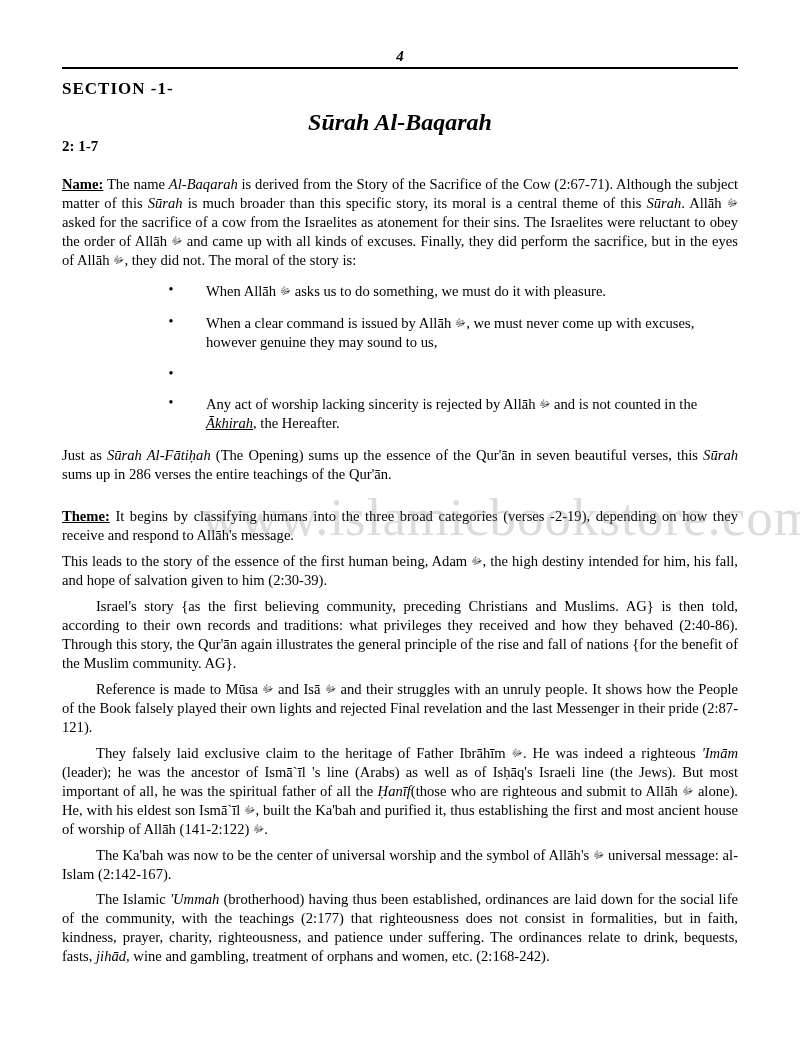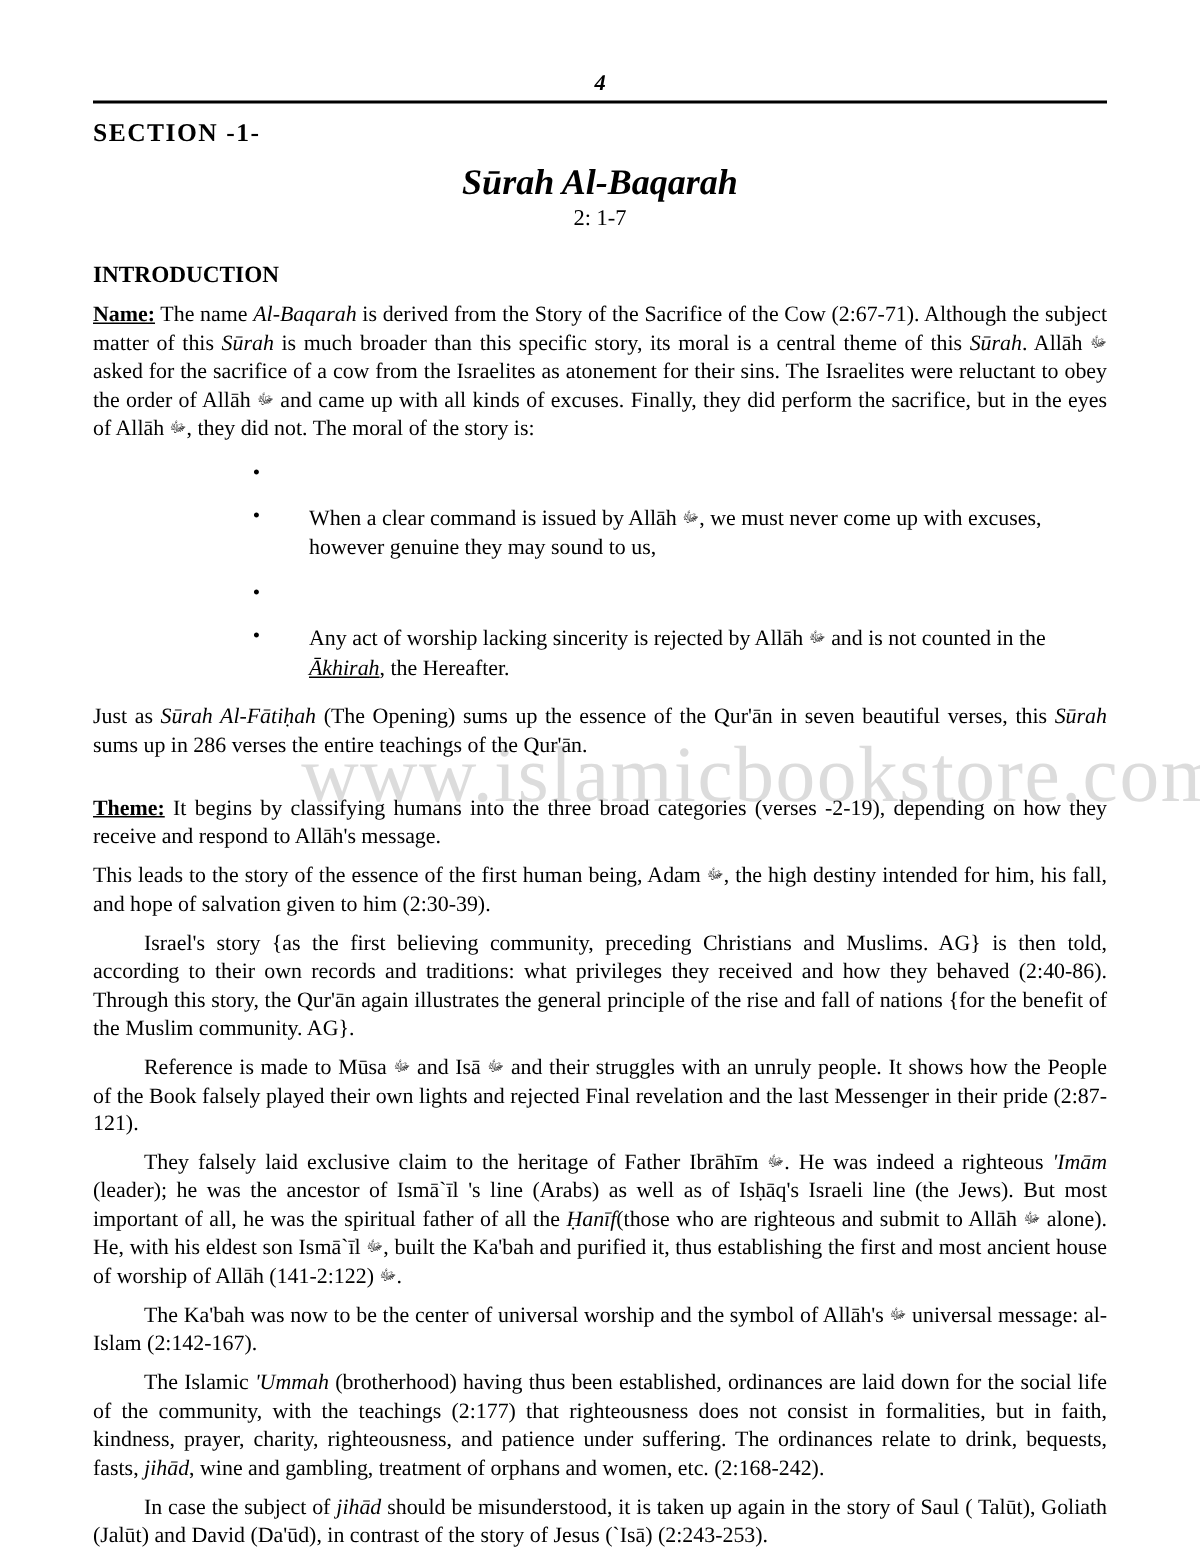--- a/index.html
+++ b/index.html
@@ -57,22 +57,21 @@
     margin: 4px 0 10px 0;
   }
   .surah-title {
     text-align: center;
     font-weight: bold;
     font-size: 24px;
     margin: 8px 0 2px 0;
     font-style: italic;
   }
   .surah-verses {
-    text-align: center;
-    font-weight: normal;
+    font-weight: bold;
     font-size: 15px;
     margin: 0 0 20px 0;
   }
   .heading {
     font-weight: bold;
     font-size: 15.5px;
     margin: 0 0 8px 0;
   }
   p {
     font-size: 14.6px;
@@ -130,28 +129,28 @@
   <div class="content">
 
     <div class="page-number">4</div>
     <hr class="rule">
 
     <div class="section-label">SECTION  -1-</div>
 
     <div class="surah-title">Sūrah Al-Baqarah</div>
     <div class="surah-verses">2: 1-7</div>
 
-    <div class="heading">INTRODUCTION</div>
 
     <p><span class="lead-label">Name:</span><span> The name </span><i>Al-Baqarah</i><span> is derived from the Story of the Sacrifice of the Cow (2:67-71).  Although the subject matter of this </span><i>Sūrah</i><span> is much broader than this specific story, its moral is a central theme of this </span><i>Sūrah</i><span>. Allāh </span><span class="glyph">ﷻ</span><span> asked for the sacrifice of a cow from the Israelites as atonement for their sins.  The Israelites were reluctant to obey the order of Allāh </span><span class="glyph">ﷻ</span><span> and came up with all kinds of excuses.  Finally, they did perform the sacrifice, but in the eyes of Allāh </span><span class="glyph">ﷻ</span><span>, they did not.  The moral of the story is:</span></p>
 
     <div class="bullets">
 
       <div class="bullet-row">
         <div class="bullet-dot">•</div>
+        <div class="bullet-text"><span>When Allāh </span><span class="glyph">ﷻ</span><span> asks us to do something, we must do it with pleasure.</span></div>
       </div>
 
       <div class="bullet-row">
         <div class="bullet-dot">•</div>
         <div class="bullet-text"><span>When a clear command is issued by Allāh </span><span class="glyph">ﷻ</span><span>, we must never come up with excuses, however genuine they may sound to us,</span></div>
       </div>
 
       <div class="bullet-row">
         <div class="bullet-dot">•</div>
       </div>
@@ -174,16 +173,15 @@
     <p class="indent">Israel's story {as the first believing community, preceding Christians and Muslims. AG} is then told, according to their own records and traditions:  what privileges they received and how they behaved (2:40-86). Through this story, the Qur'ān again illustrates the general principle of the rise and fall of nations {for the benefit of the Muslim community. AG}.</p>
 
     <p class="indent"><span>Reference is made to Mūsa </span><span class="glyph">ﷻ</span><span> and Isā </span><span class="glyph">ﷻ</span><span> and their struggles with an unruly people. It shows  how the People of the Book falsely played their own lights and rejected Final revelation and the last Messenger in their pride (2:87-121).</span></p>
 
     <p class="indent"><span>They falsely laid exclusive claim to the heritage of Father Ibrāhīm </span><span class="glyph">ﷻ</span><span>.  He was indeed a righteous </span><i>'Imām</i><span> (leader);  he was the ancestor of Ismā`īl 's line (Arabs) as well as of Isḥāq's Israeli line (the Jews).  But most important of all, he was the spiritual father of all the </span><i>Ḥanīf</i><span>(those who are righteous and submit to Allāh </span><span class="glyph">ﷻ</span><span> alone). He, with his eldest son Ismā`īl </span><span class="glyph">ﷻ</span><span>, built the Ka'bah and purified it, thus establishing the first and most ancient house of worship of Allāh </span><span class="glyph">ﷻ</span><span> (2:122-141).</span></p>
 
     <p class="indent"><span>The Ka'bah was now to be the center of universal worship and the symbol of Allāh's </span><span class="glyph">ﷻ</span><span> universal message: al-Islam (2:142-167).</span></p>
 
     <p class="indent"><span>The Islamic </span><i>'Ummah</i><span> (brotherhood) having thus been established, ordinances are laid down for the social life of the community, with the teachings  (2:177) that righteousness does not consist in formalities, but in faith, kindness, prayer, charity, righteousness, and patience under suffering.  The ordinances relate to drink, bequests, fasts, </span><i>jihād</i><span>, wine and gambling, treatment of orphans and women, etc. (2:168-242).</span></p>
 
-    <p class="indent"><span>In case the subject of  </span><i>jihād</i><span> should be misunderstood, it is taken up again in the story of Saul ( Talūt), Goliath (Jalūt) and David (Da'ūd), in contrast of the story of Jesus (`Isā) (2:243-253).</span></p>
 
   </div>
 </div>
 
 </body></html>

